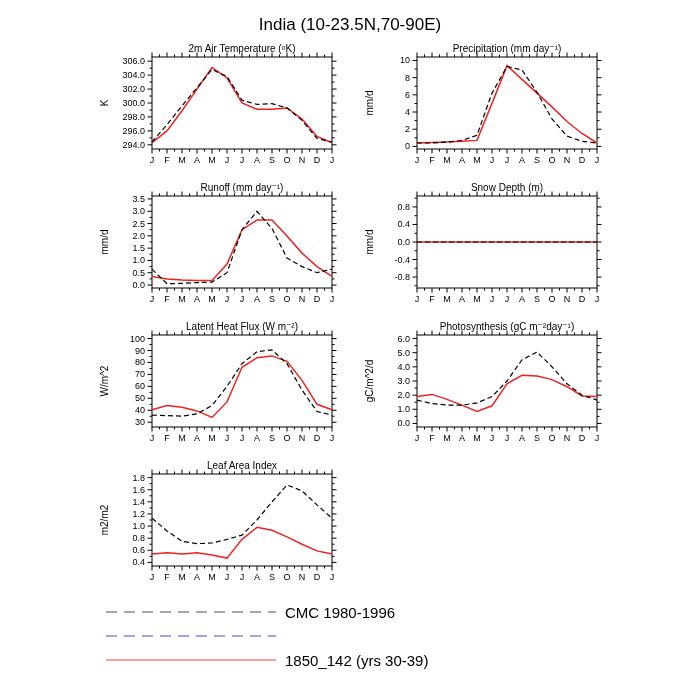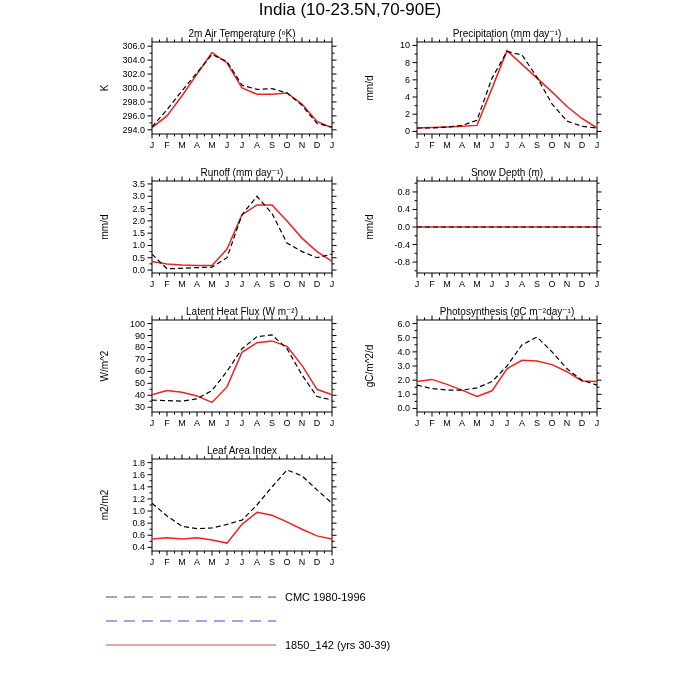--- a/index.html
+++ b/index.html
@@ -1,26 +1,26 @@
 <!DOCTYPE html>
 <html><head>
 <meta charset="utf-8">
 <style>
   html,body{margin:0;padding:0;background:#ffffff;}
   .page{position:relative;width:700px;height:700px;background:#ffffff;overflow:hidden;
         font-family:"Liberation Sans","DejaVu Sans",sans-serif;color:#000;}
-  .page-title{text-align:center;font-size:17px;color:#000;}
+  .page-title{text-align:center;padding-top:15px;font-size:17px;color:#000;}
   .charts-grid{width:517px;margin:6px auto 0 auto;display:grid;
                grid-template-columns:252px 252px;column-gap:13px;row-gap:11px;}
   .chart-panel{width:252px;height:128px;}
   .chart-panel svg{display:block;}
   .legend{margin:14px 0 0 105px;}
   .legend-row{display:flex;align-items:center;height:24px;}
   .legend-row svg{flex:0 0 auto;}
-  .legend-label{margin-left:8px;font-size:11px;color:#000;white-space:nowrap;}
+  .legend-label{margin-left:8px;font-size:15px;color:#000;white-space:nowrap;}
 </style>
 </head>
 <body>
 
 <div class="page">
   <div class="page-title">India (10-23.5N,70-90E)</div>
   <div class="charts-grid">
       <div class="chart-panel">
         <svg width="252" height="128" viewBox="0 0 252 128">
           <rect x="60" y="16" width="180" height="92" fill="none" stroke="#000000" stroke-width="1"></rect>

